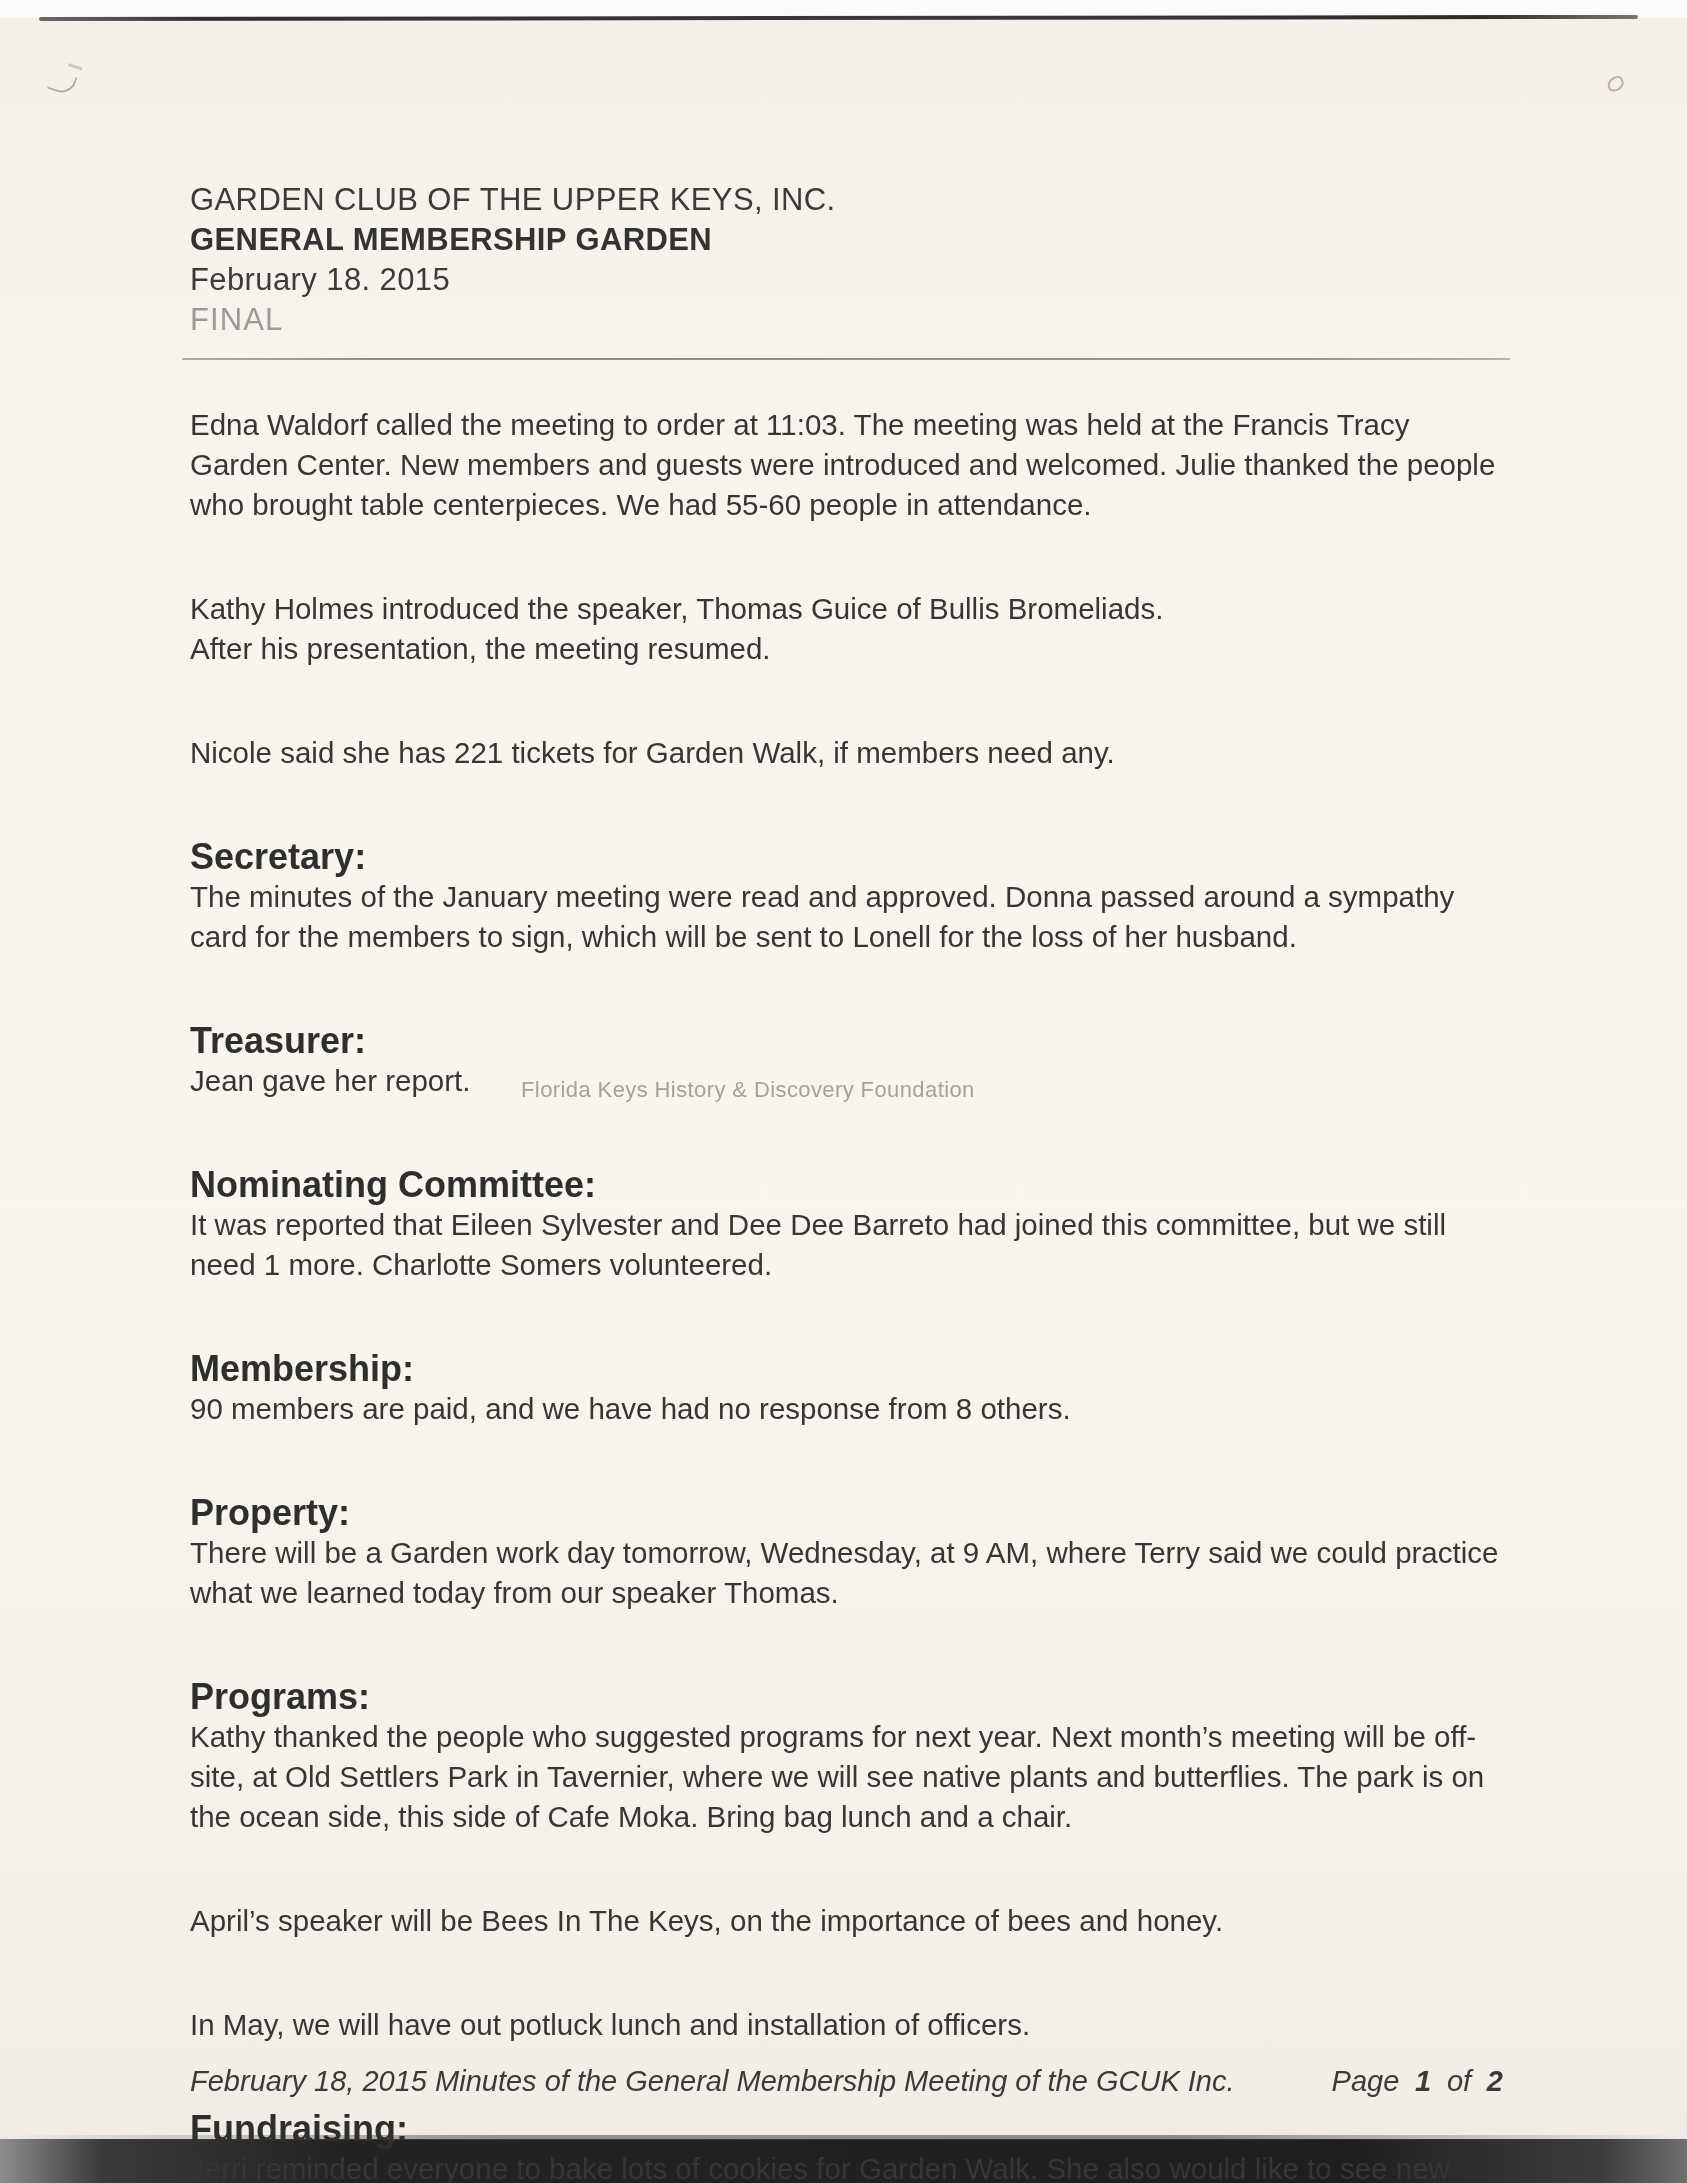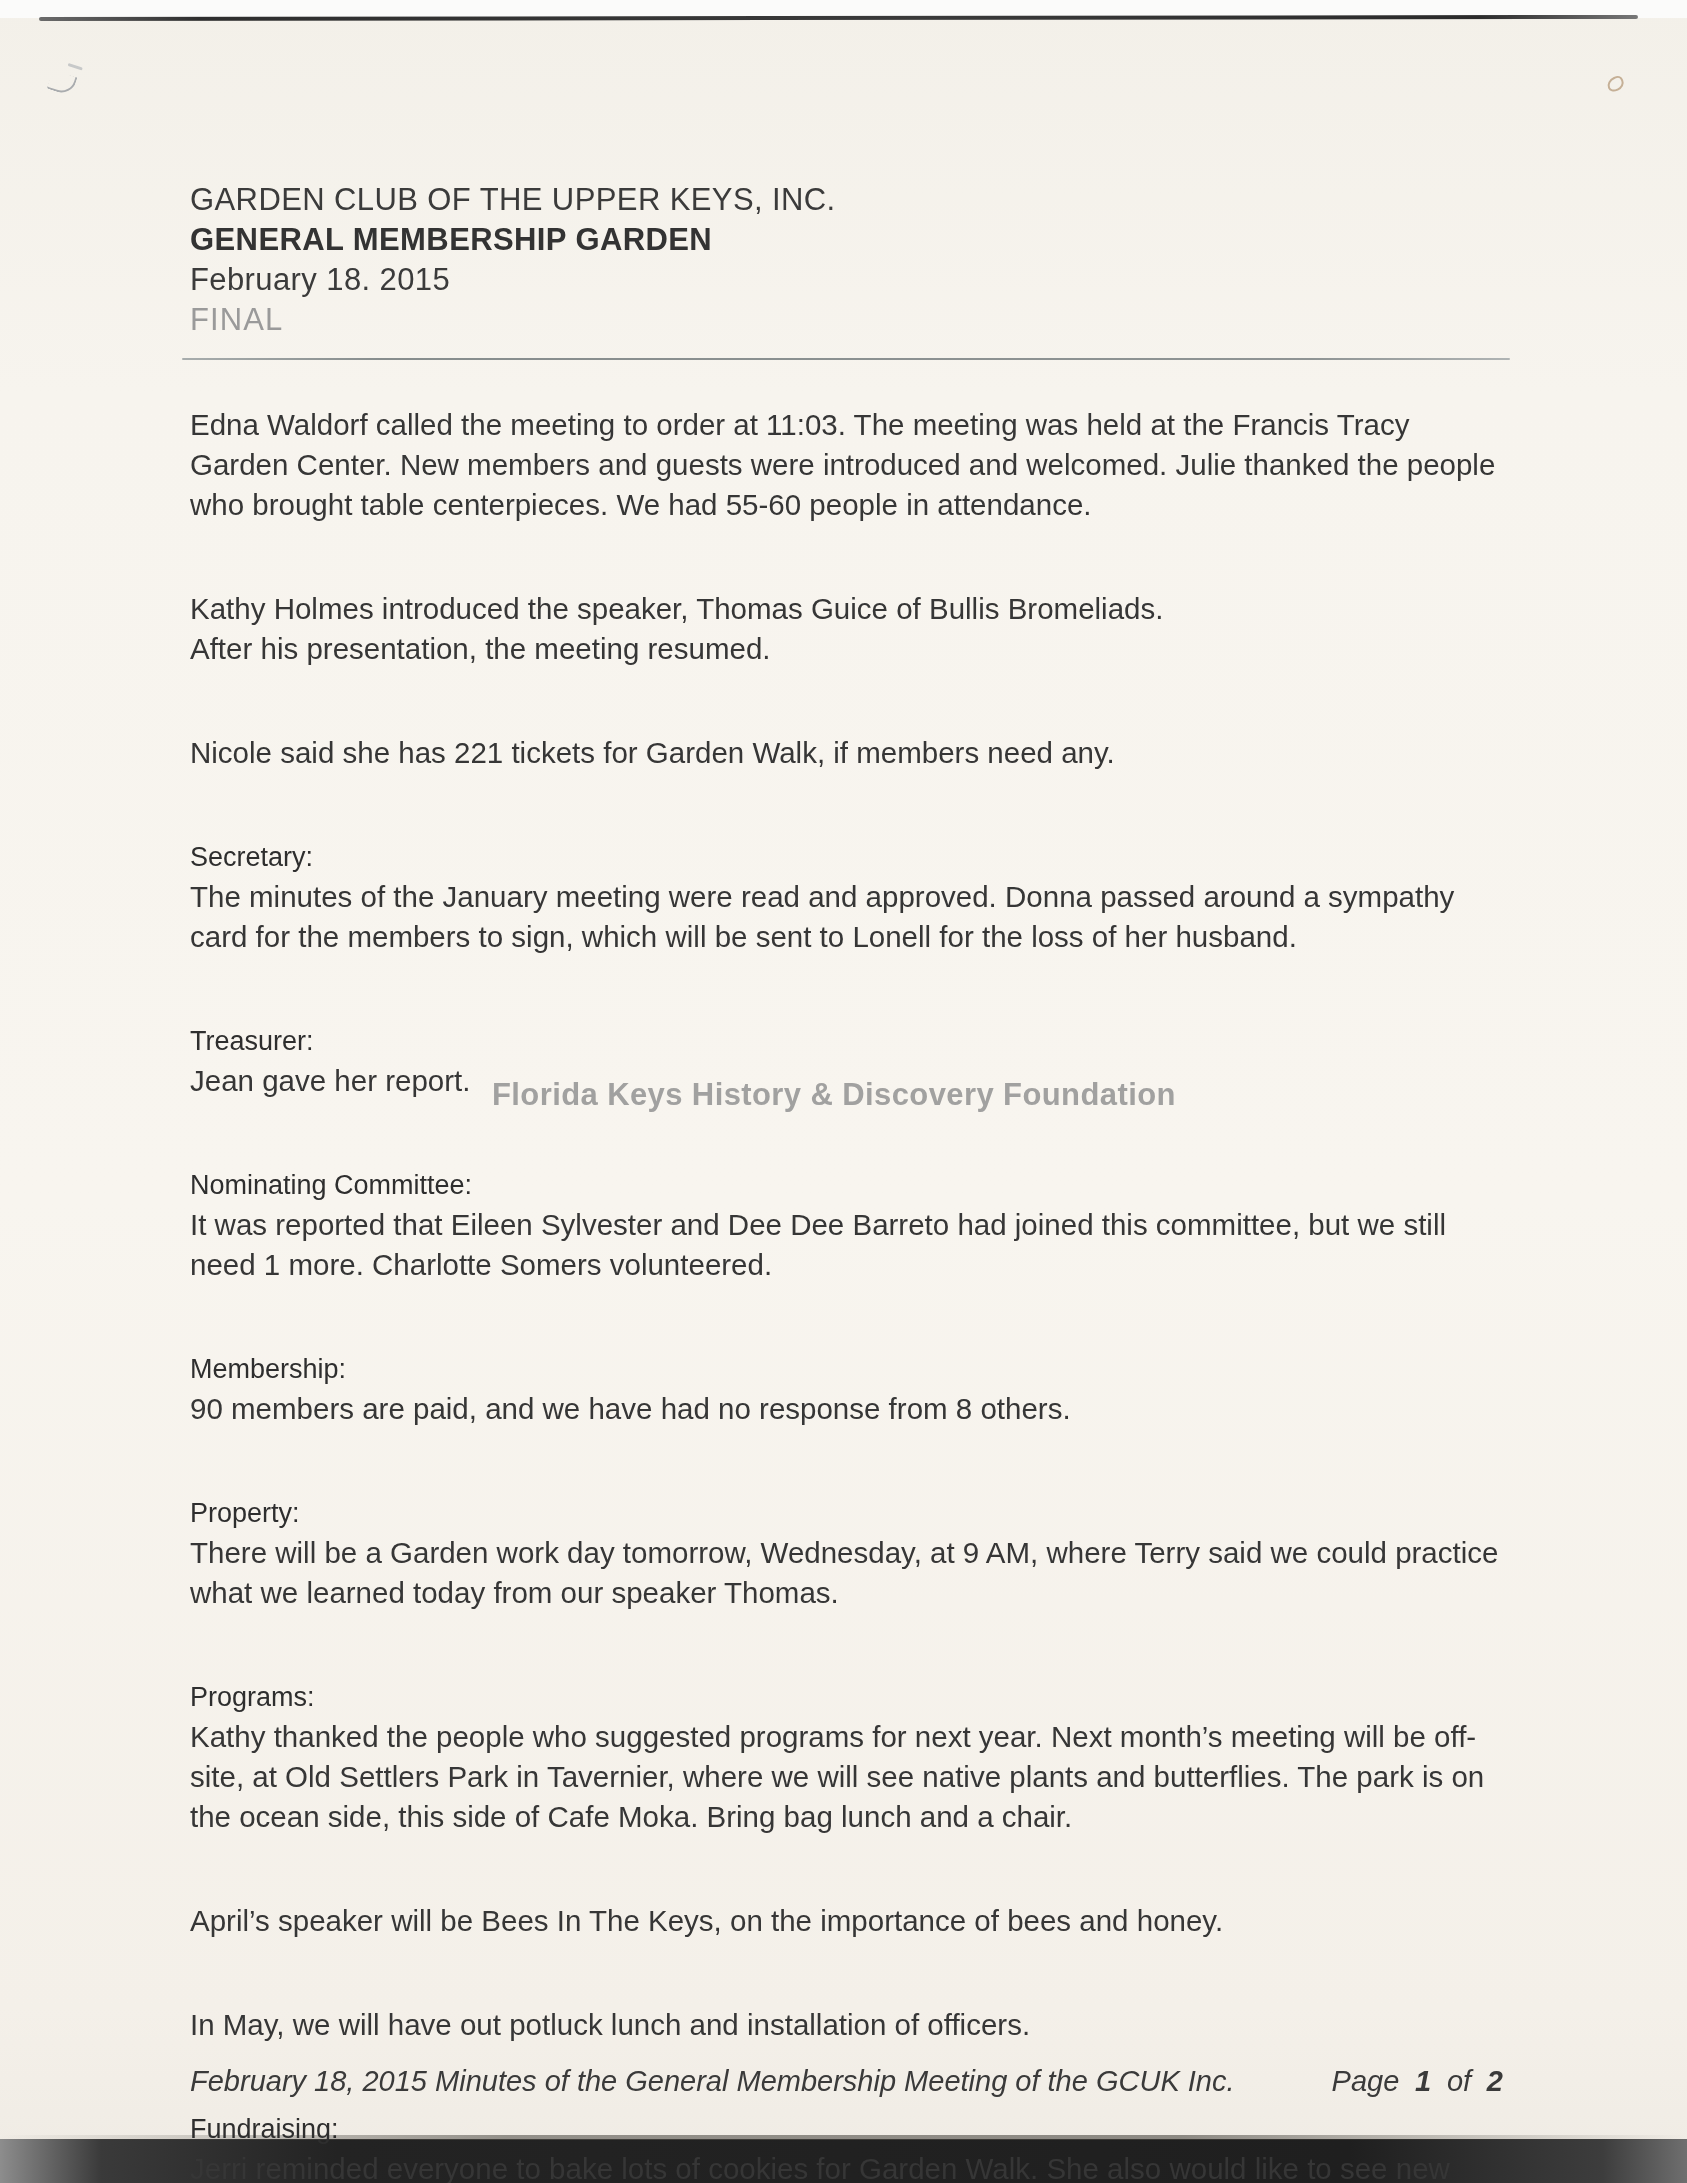--- a/index.html
+++ b/index.html
@@ -68,33 +68,32 @@
   .doc-header .h-line4{color:#9a9a9a;letter-spacing:1.1px;}
   .rule{
     margin-top:18.3px;margin-left:-8.4px;margin-right:-7px;
     height:2.1px;border-radius:1.4px;
     background:linear-gradient(90deg,#a8adad,#878d8d 15%,#8f9494 85%,#b0b4b4);
   }
   .sections{margin-top:7px;}
   .section{margin-top:64px;}
   .section.first{margin-top:45px;}
   .heading{
-    font-weight:normal;font-size:27px;line-height:40px;color:#2e2e2e;
+    font-weight:bold;font-size:36px;line-height:40px;color:#2e2e2e;
   }
   .body-text{
     font-size:29.5px;line-height:40px;color:#363636;
     white-space:pre-line;
   }
   .watermark{
-    position:absolute;left:492px;top:1077px;
-    font-size:31px;color:#939393;letter-spacing:0.4px;
+    position:absolute;left:521px;top:1077px;
+    font-size:22px;color:#939393;letter-spacing:0.4px;
     white-space:nowrap;
     opacity:.85;
     pointer-events:none;
-    font-weight:bold;
   }
   .doc-footer{
     position:absolute;left:190px;right:184px;top:2065px;
     font-style:italic;font-size:29px;color:#3a3a3a;
     display:flex;justify-content:space-between;align-items:center;gap:32px;
   }
   .doc-footer .bold{font-weight:bold;}
   .footer-right span{display:inline-block;}
   .footer-right span + span{margin-left:7.7px;}
 </style>

